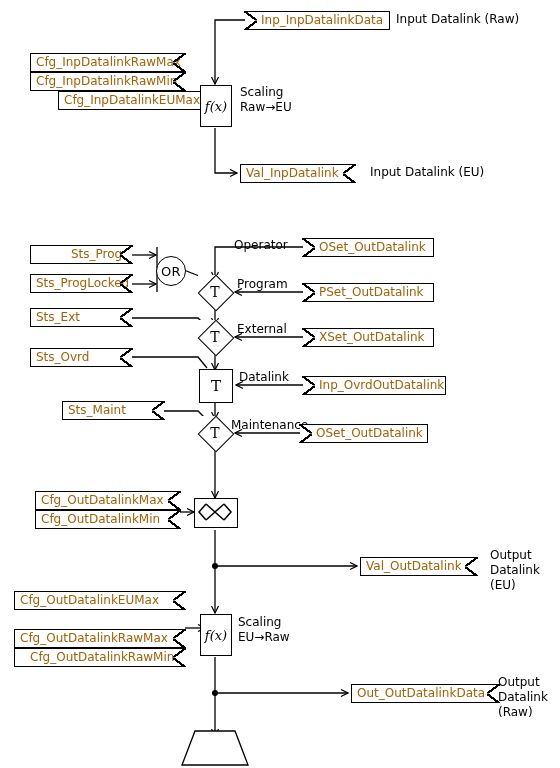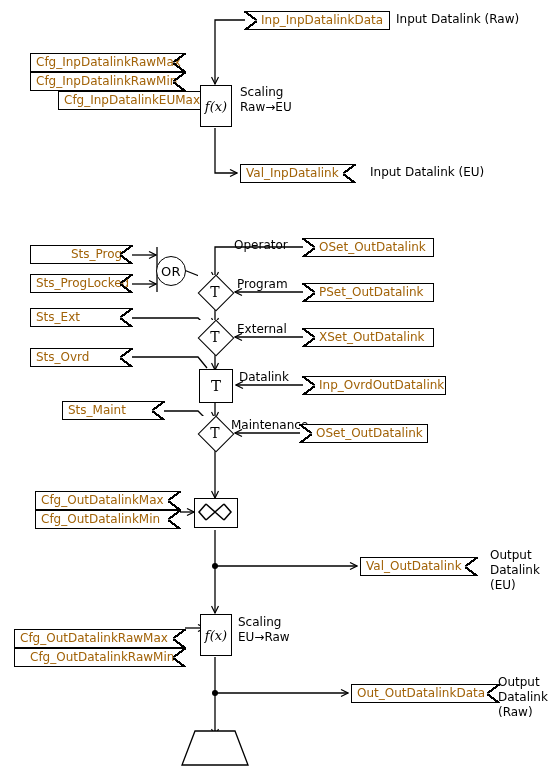--- a/index.html
+++ b/index.html
@@ -337,20 +337,23 @@
     </svg>
   </div>
 
   <div class="tag right" style="left:360px; top:557px; width:117px;">
     <span class="txt">Val_OutDatalink</span>
   </div>
   <div class="lbl ctr" style="left:490px; top:548px; width:62px;">Output</div>
   <div class="lbl ctr" style="left:490px; top:563px; width:62px;">Datalink</div>
   <div class="lbl ctr" style="left:490px; top:578px; width:62px;">(EU)</div>
 
+  <div class="tag right" style="left:14px; top:591px; width:171px;">
+    <span class="txt">Cfg_OutDatalinkEUMax</span>
+  </div>
   <div class="tag right" style="left:14px; top:629px; width:171px;">
     <span class="txt">Cfg_OutDatalinkRawMax</span>
   </div>
   <div class="tag right" style="left:14px; top:648px; width:171px;padding-left:15px;">
     <span class="txt">Cfg_OutDatalinkRawMin</span>
   </div>
 
   <div class="fx-block" style="left:200px; top:614px;">
     <span>f(x)</span>
   </div>

